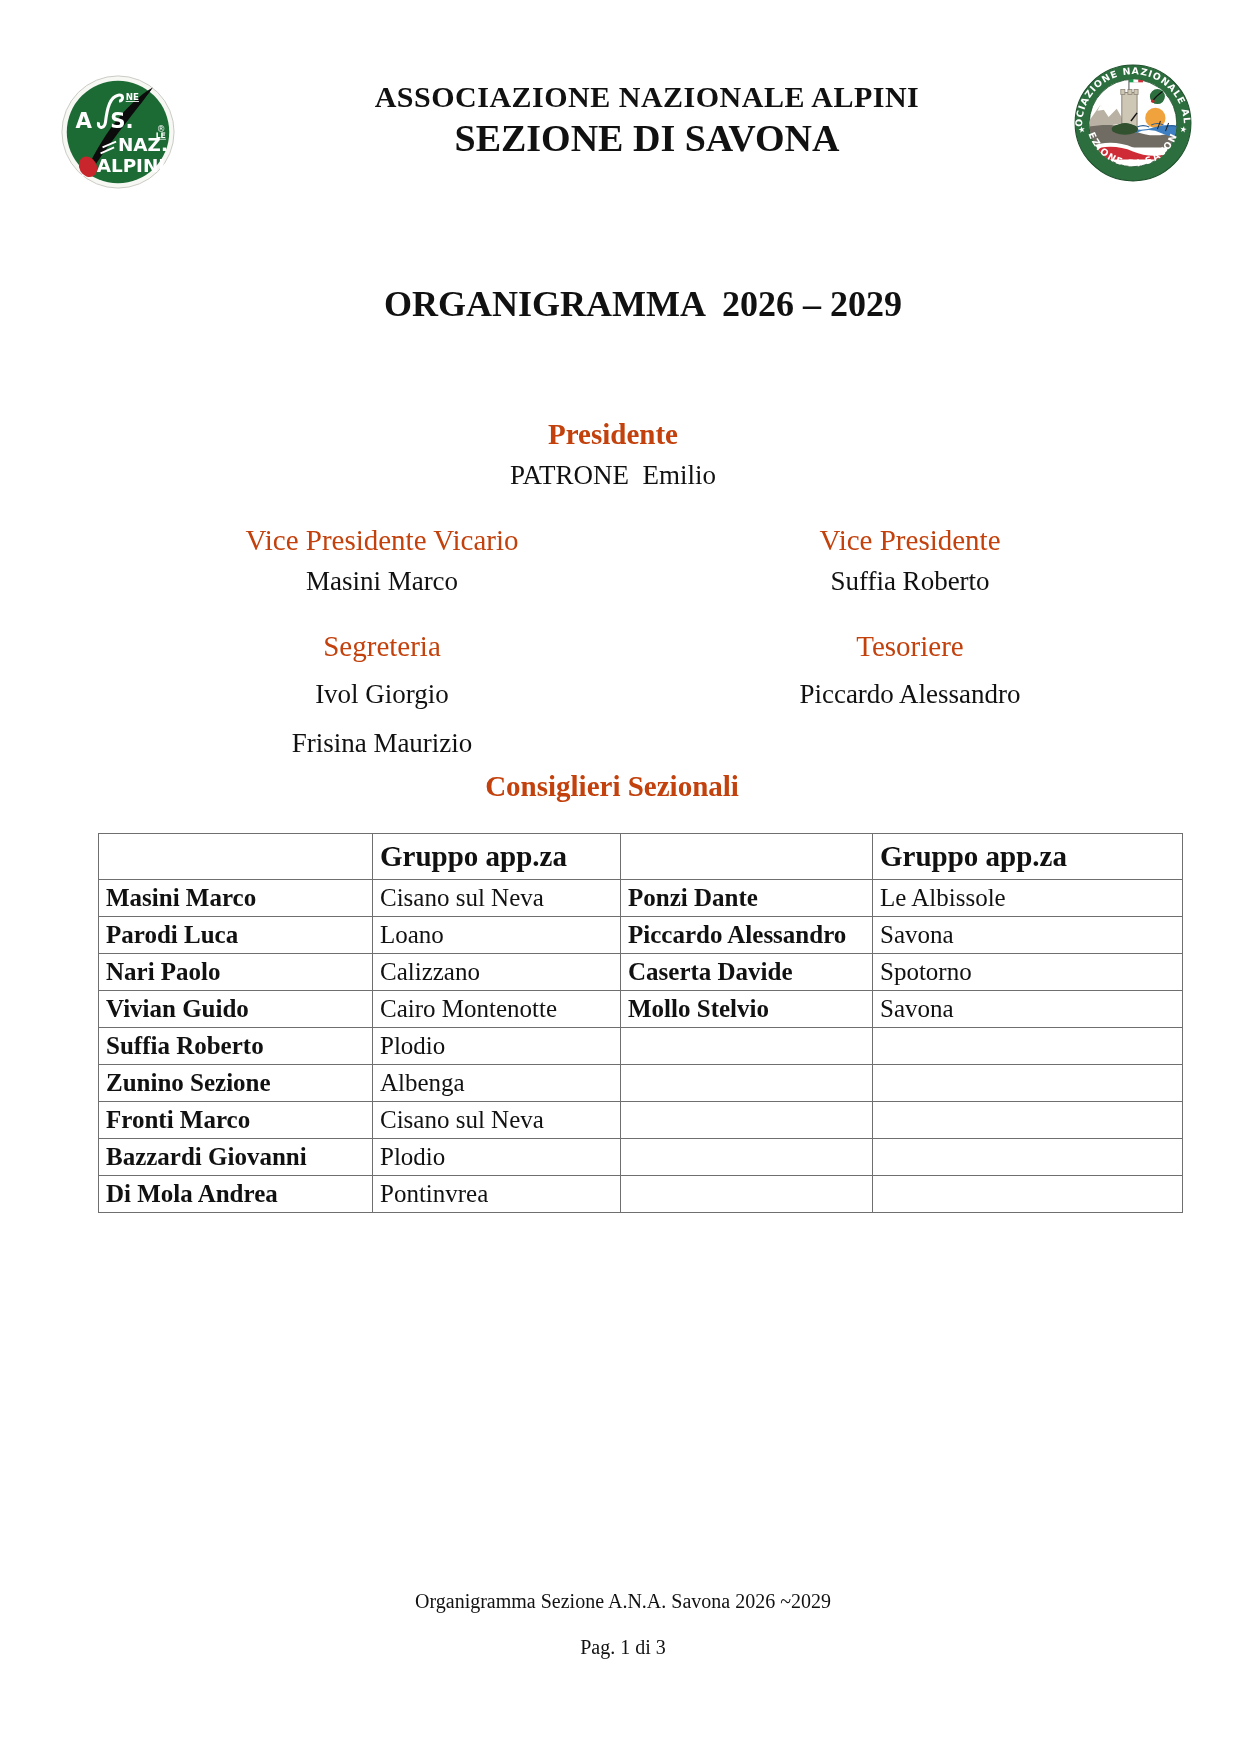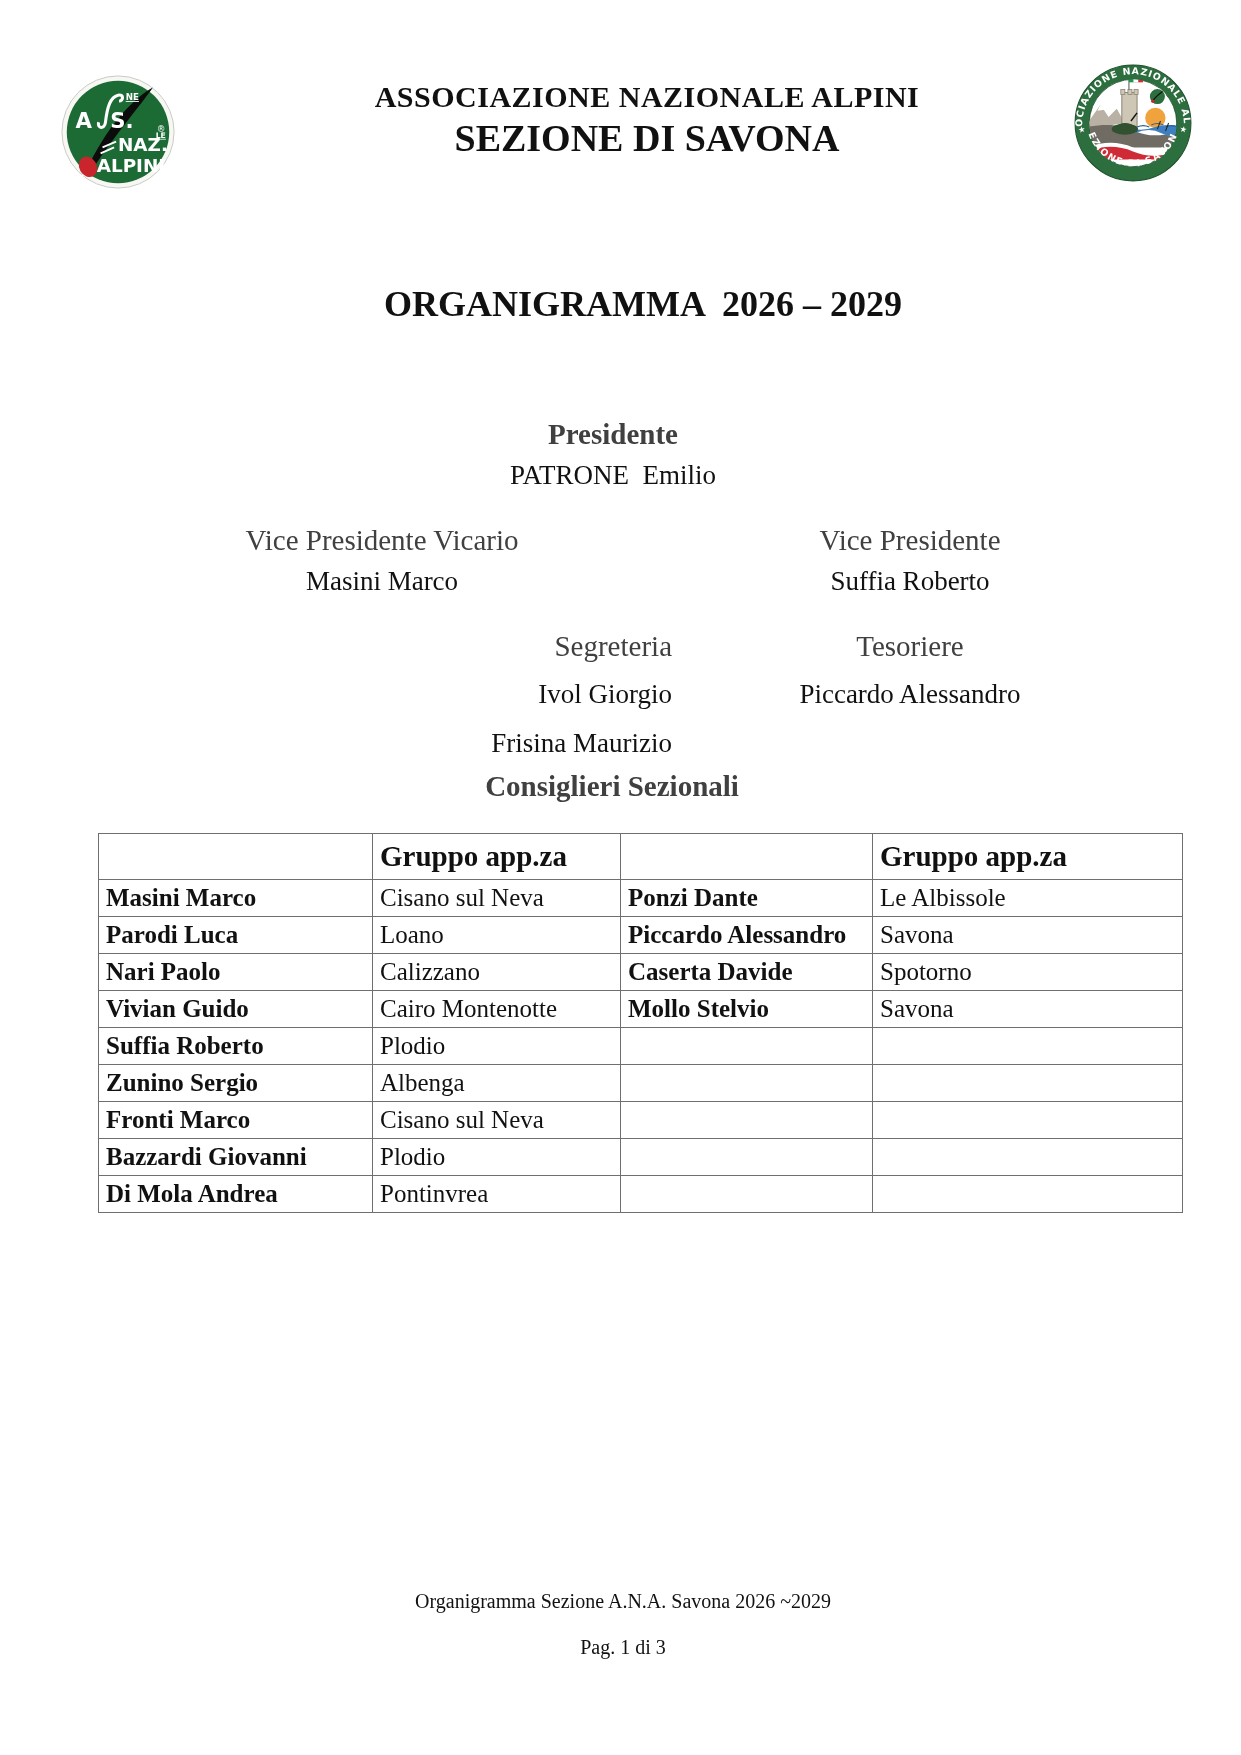--- a/index.html
+++ b/index.html
@@ -10,30 +10,30 @@
     font-family:"Liberation Serif", serif;
     color:#111;
     overflow:hidden;
     margin:0 auto;
   }
   .abs{position:absolute;}
   .centerband{text-align:center;}
   .hdr-line1{top:80px;left:53px;width:1188px;font-size:30px;font-weight:bold;letter-spacing:.5px;}
   .hdr-line2{top:116px;left:53px;width:1188px;font-size:38px;font-weight:bold;}
   .doc-title{top:283px;left:45px;width:1196px;font-size:36px;font-weight:bold;white-space:pre;}
-  .green{color:#404040;}
+  .green{color:#c2410c;}
   .role-title{font-size:29px;}
   .role-title.bold{font-weight:bold;}
   .role-name{font-size:27px;line-height:35px;white-space:pre;}
   .president-block{top:418px;left:0;width:1226px;}
   .president-block .role-name{margin-top:7px;}
   .vv-block{top:524px;left:82px;width:600px;}
   .vp-block{top:524px;left:610px;width:600px;}
   .vv-block .role-name,.vp-block .role-name{margin-top:7px;}
-  .seg-block{top:630px;left:72px;width:600px;text-align:right;}
+  .seg-block{top:630px;left:82px;width:600px;}
   .tes-block{top:630px;left:610px;width:600px;}
   .seg-block .role-name,.tes-block .role-name{margin-top:14px;}
   .council-heading{top:770px;left:0;width:1224px;font-size:29px;font-weight:bold;}
   .council-table{
     top:833px;left:98px;width:1084px;
     border-collapse:collapse;table-layout:fixed;
   }
   .council-table td{
     border:1px solid #6f6f6f;
     font-size:25px;
@@ -196,21 +196,21 @@
         <td class="name">Mollo Stelvio</td>
         <td>Savona</td>
       </tr>
       <tr>
         <td class="name">Suffia Roberto</td>
         <td>Plodio</td>
         <td class="name"></td>
         <td></td>
       </tr>
       <tr>
-        <td class="name">Zunino Sergio</td>
+        <td class="name">Zunino Sezione</td>
         <td>Albenga</td>
         <td class="name"></td>
         <td></td>
       </tr>
       <tr>
         <td class="name">Fronti Marco</td>
         <td>Cisano sul Neva</td>
         <td class="name"></td>
         <td></td>
       </tr>

